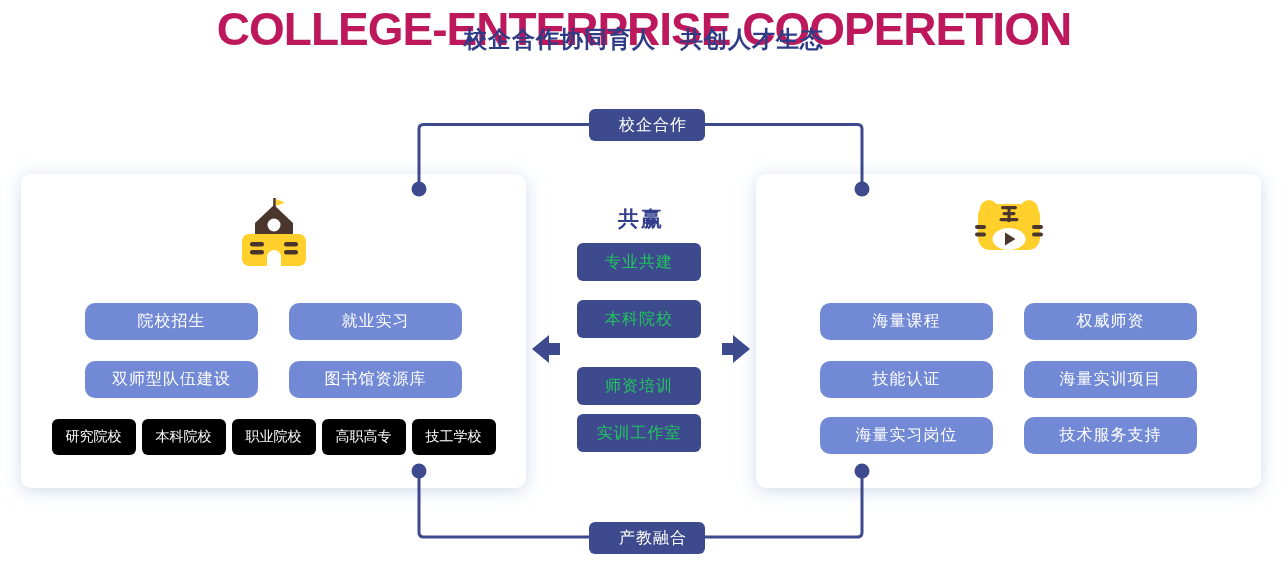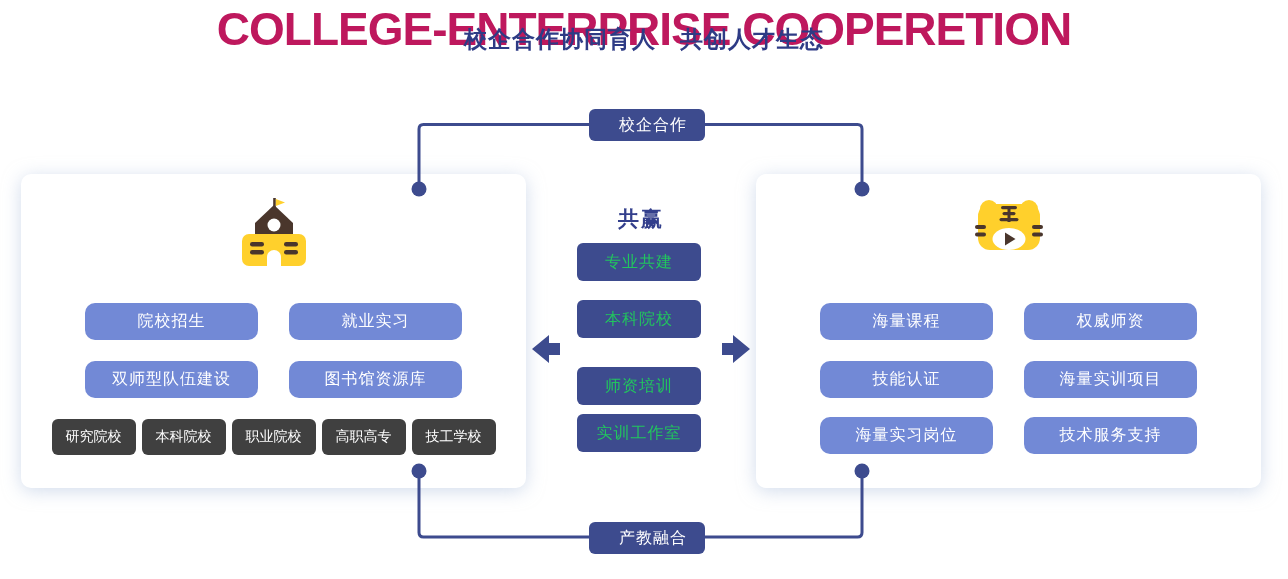--- a/index.html
+++ b/index.html
@@ -25,21 +25,21 @@
   .card-right{left:756px;}
   .icon-wrap{position:absolute;top:24px;left:0;width:100%;display:flex;justify-content:center;}
   .row{position:absolute;left:0;width:100%;display:flex;justify-content:center;gap:31px;}
   .r1{top:129px}.r2{top:187px}.r3{top:243px}
   .btn{
     width:173px;height:37px;border-radius:10px;background:#7289d6;color:#ffffff;
     font-size:16px;display:flex;align-items:center;justify-content:center;letter-spacing:1px;
   }
   .tag-row{position:absolute;top:245px;left:0;width:100%;display:flex;justify-content:center;gap:6px;}
   .tag{
-    width:84px;height:36px;border-radius:6px;background:#404040;color:#ffffff;
+    width:84px;height:36px;border-radius:6px;background:#000000;color:#ffffff;
     font-size:14px;display:flex;align-items:center;justify-content:center;
   }
   .center-title{
     position:absolute;top:205px;left:577px;width:128px;text-align:center;
     font-size:21px;font-weight:bold;color:#333f8c;letter-spacing:2px;z-index:1;
   }
   .center-btn{
     position:absolute;left:577px;width:124px;height:38px;border-radius:6px;
     background:#3d4b8e;color:#22c55e;font-size:16px;letter-spacing:1px;
     display:flex;align-items:center;justify-content:center;z-index:1;

